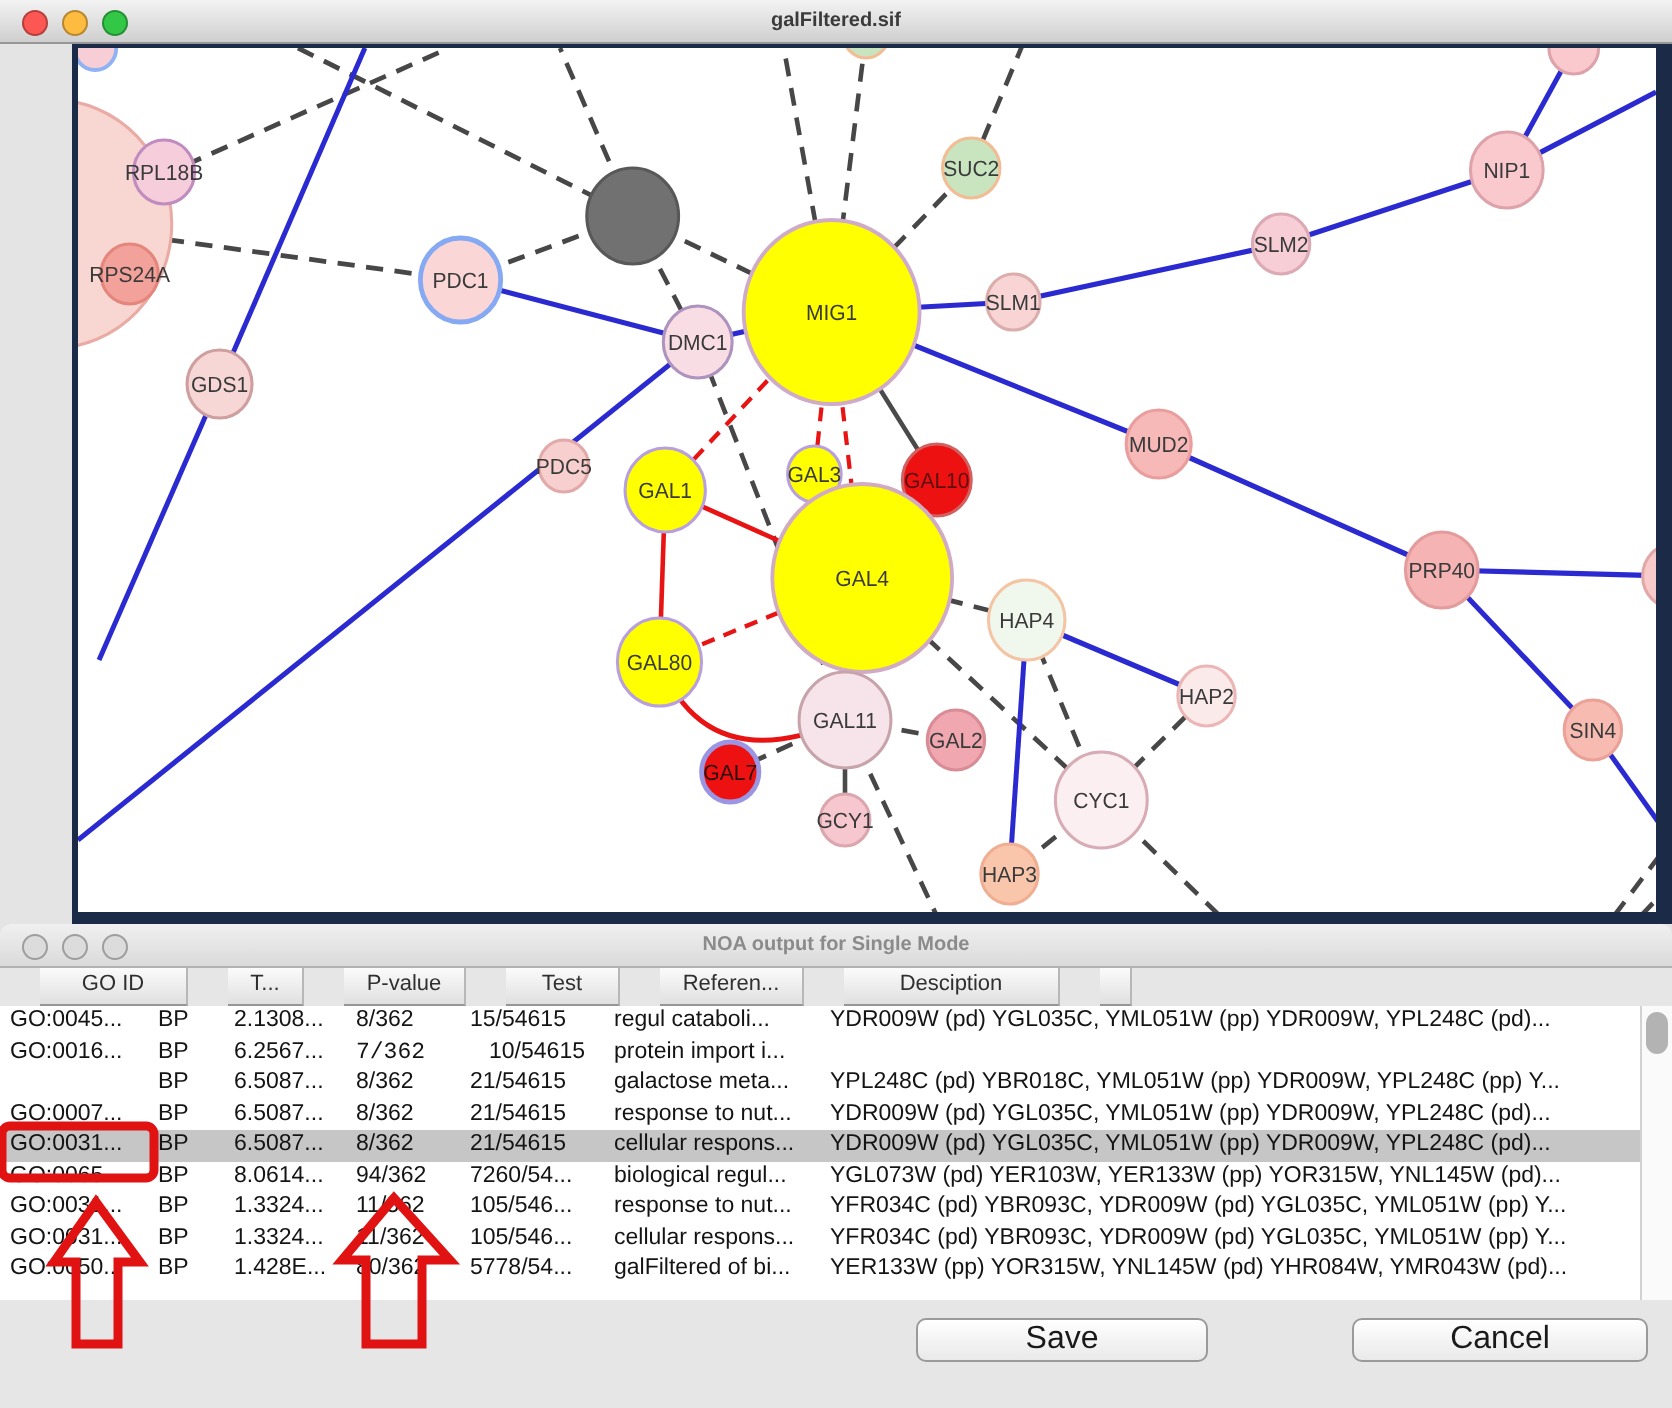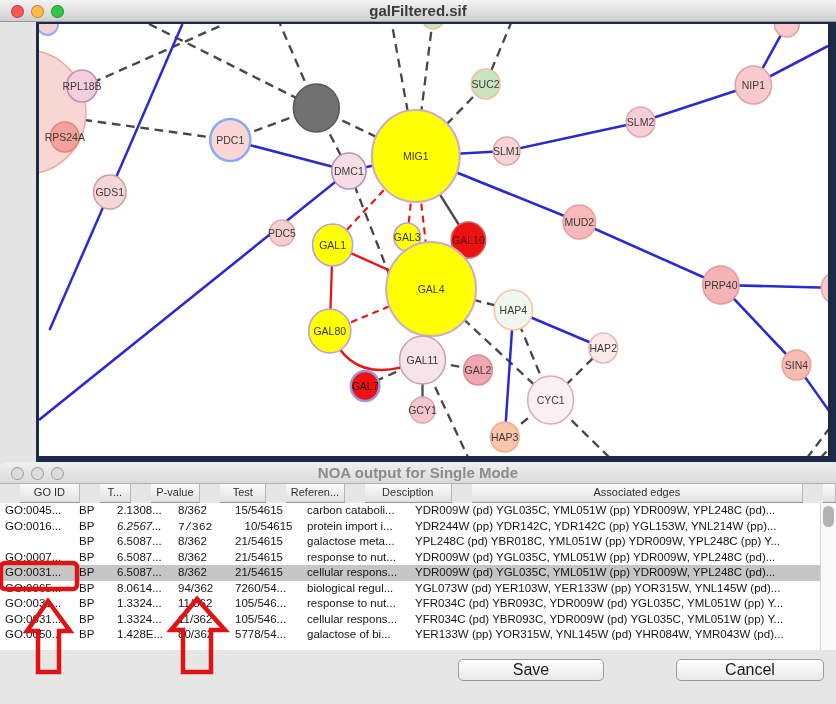--- a/index.html
+++ b/index.html
@@ -4,21 +4,21 @@
 <style>
   html,body{margin:0;padding:0;background:#555;}
   .stage{position:relative;width:836px;height:704px;overflow:hidden;background:#e4e4e4;
          font-family:"Liberation Sans",sans-serif;}
   
   .titlebar{position:relative;height:22px;background:linear-gradient(#f3f3f3,#cfcfcf);
             border-bottom:1px solid #979797;display:flex;align-items:center;justify-content:center;
             box-sizing:border-box;}
   .lights{position:absolute;left:0;top:0;height:22px;display:flex;align-items:center;gap:7px;padding-left:11px;}
   .light{width:13px;height:13px;border-radius:50%;border:1px solid rgba(0,0,0,.28);box-sizing:border-box;}
-  .win-title{font-size:15px;font-weight:bold;color:#3a3a3a;text-align:center;}
+  .win-title{font-size:10px;font-weight:bold;color:#3a3a3a;text-align:center;}
   .win-title.inactive{color:#8b8b8b;font-weight:bold;}
   
   .net-window{position:absolute;left:0;top:0;width:836px;height:462px;}
   .net-canvas{position:absolute;left:0;top:22px;right:0;bottom:0;background:#1b2a47;margin-left:36px;}
   .net-inner{position:absolute;left:3px;top:2px;right:8px;bottom:6px;background:#ffffff;overflow:hidden;}
   svg.net{display:block;width:100%;height:100%;}
   
   .noa-window{position:absolute;left:0;top:462px;width:836px;height:242px;background:#e6e6e6;
               border-radius:6px 6px 0 0;}
   .noa-window .titlebar{border-radius:6px 6px 0 0;background:linear-gradient(#f0f0f0,#dadada);
@@ -187,41 +187,39 @@
       </div>
       <span class="win-title inactive">NOA output for Single Mode</span>
     </div>
     <div class="table-header" id="table-header">
         <div class="th" style="width: 74px;">GO ID</div>
         <div class="th" style="width: 38px;">T...</div>
         <div class="th" style="width: 61px;">P-value</div>
         <div class="th" style="width: 57px;">Test</div>
         <div class="th" style="width: 72px;">Referen...</div>
         <div class="th" style="width: 108px;">Desciption</div>
-        <div class="th" style="width: 410px;">Associated edges</div>
         <div class="th" style="width: 16px;"></div>
       </div>
     <div class="table-body" id="table-body">
         <div class="tr">
           <div class="td" style="width: 74px;">GO:0045...</div>
           <div class="td" style="width: 38px;">BP</div>
           <div class="td" style="width: 61px;">2.1308...</div>
           <div class="td" style="width: 57px;">8/362</div>
           <div class="td" style="width: 72px;">15/54615</div>
-          <div class="td" style="width: 108px;">carbon cataboli...</div>
+          <div class="td" style="width: 108px;">regul cataboli...</div>
           <div class="td" style="width: 410px;">YDR009W (pd) YGL035C, YML051W (pp) YDR009W, YPL248C (pd)...</div>
         </div>
         <div class="tr">
           <div class="td" style="width: 74px;">GO:0016...</div>
           <div class="td" style="width: 38px;">BP</div>
-          <div class="td" style="width: 61px; font-style: italic;">6.2567...</div>
+          <div class="td" style="width: 61px;">6.2567...</div>
           <div class="td" style="width: 57px; font-family: Liberation Mono, monospace;">7/362</div>
           <div class="td" style="width: 72px; text-align: center;">10/54615</div>
           <div class="td" style="width: 108px;">protein import i...</div>
-          <div class="td" style="width: 410px;">YDR244W (pp) YDR142C, YDR142C (pp) YGL153W, YNL214W (pp)...</div>
         </div>
         <div class="tr">
           <div class="td" style="width: 74px; margin-top: 28px;">GO:0006...</div>
           <div class="td" style="width: 38px;">BP</div>
           <div class="td" style="width: 61px;">6.5087...</div>
           <div class="td" style="width: 57px;">8/362</div>
           <div class="td" style="width: 72px;">21/54615</div>
           <div class="td" style="width: 108px;">galactose meta...</div>
           <div class="td" style="width: 410px;">YPL248C (pd) YBR018C, YML051W (pp) YDR009W, YPL248C (pp) Y...</div>
         </div>
@@ -269,21 +267,21 @@
           <div class="td" style="width: 72px;">105/546...</div>
           <div class="td" style="width: 108px;">cellular respons...</div>
           <div class="td" style="width: 410px;">YFR034C (pd) YBR093C, YDR009W (pd) YGL035C, YML051W (pp) Y...</div>
         </div>
         <div class="tr">
           <div class="td" style="width: 74px;">GO:0050...</div>
           <div class="td" style="width: 38px;">BP</div>
           <div class="td" style="width: 61px;">1.428E...</div>
           <div class="td" style="width: 57px;">80/362</div>
           <div class="td" style="width: 72px;">5778/54...</div>
-          <div class="td" style="width: 108px;">galactose of bi...</div>
+          <div class="td" style="width: 108px;">galFiltered of bi...</div>
           <div class="td" style="width: 410px;">YER133W (pp) YOR315W, YNL145W (pd) YHR084W, YMR043W (pd)...</div>
         </div>
       </div>
     <div class="vscroll">
       <div class="vthumb"></div>
     </div>
     <div class="btn btn-save">Save</div>
     <div class="btn btn-cancel">Cancel</div>
   </div>
 

